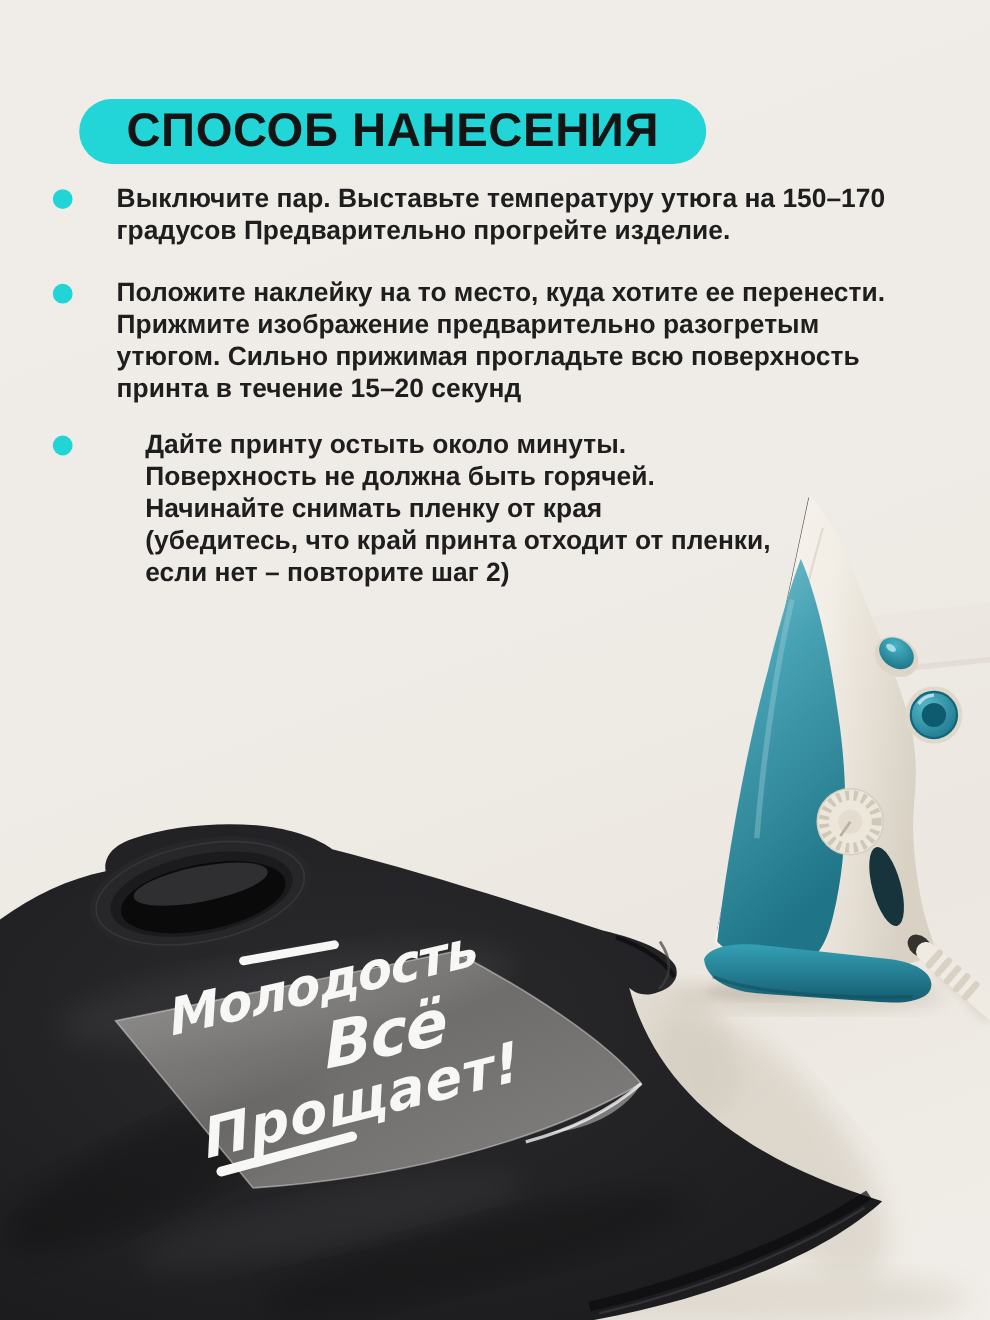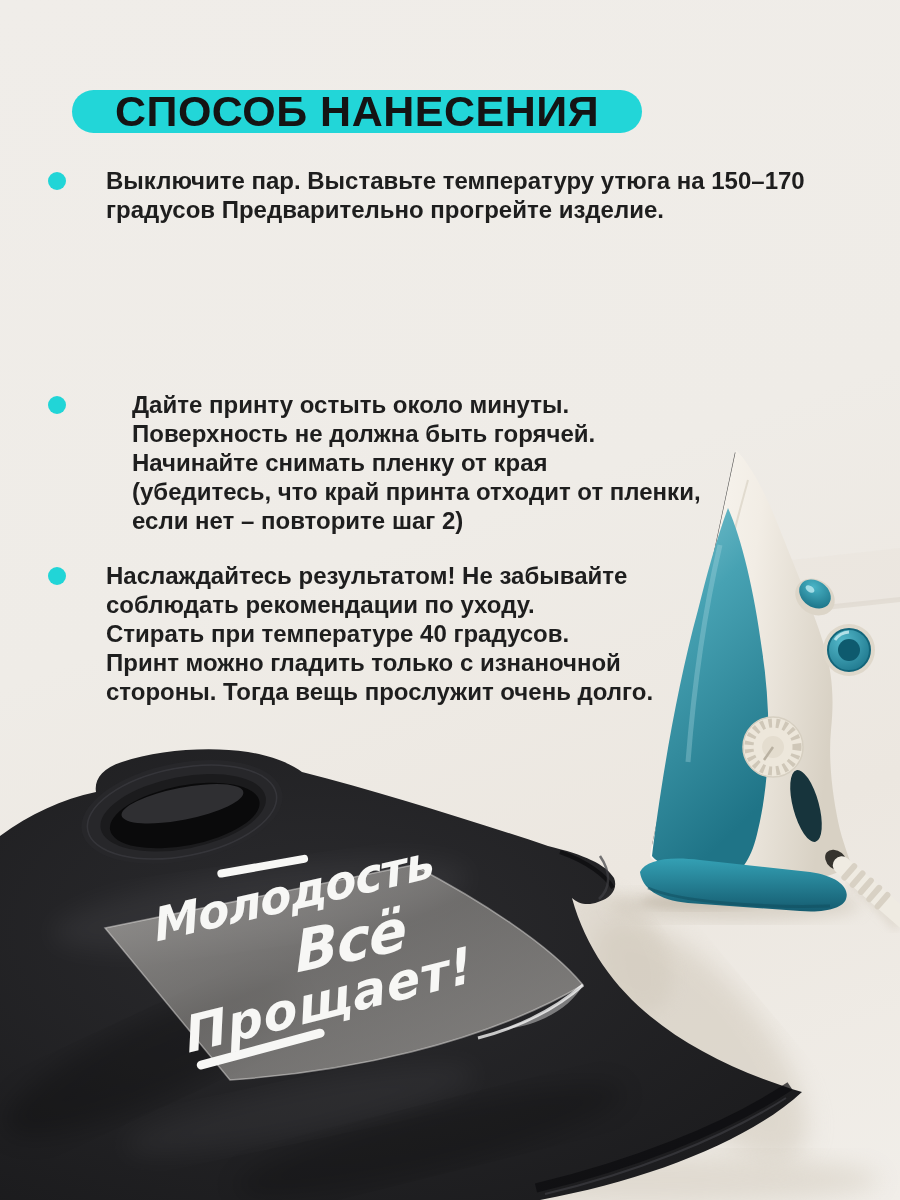--- a/index.html
+++ b/index.html
@@ -3,21 +3,21 @@
 <meta charset="utf-8">
 <style>
   html,body{margin:0;padding:0;}
   .page{
     position:relative; width:900px; height:1200px; overflow:hidden;
     background:linear-gradient(160deg,#F0EDE9 0%,#EFECE7 45%,#ECE7E0 72%,#F1EEE9 100%);
     font-family:"Liberation Sans", sans-serif;
   }
   
   .pill{
-    position:absolute; left:72px; top:90px; width:570px; height:43px;
+    position:absolute; left:72px; top:90px; width:570px; height:59px;
     background:#22D6D8; border-radius:30px;
     display:flex; align-items:center; justify-content:center;
   }
   .pill span{
     font-size:43px; font-weight:800; letter-spacing:.5px; color:#141414; white-space:nowrap;
   }
   
   .step{position:absolute; left:48px; display:flex; align-items:flex-start;}
   .step .dot{
     flex:0 0 auto; width:18px; height:18px; border-radius:50%;
@@ -55,35 +55,34 @@
 
   <div class="pill">
     <span>СПОСОБ НАНЕСЕНИЯ</span>
   </div>
 
   <div class="step s1">
     <span class="dot"></span>
     <p>Выключите пар. Выставьте температуру утюга на 150–170
 градусов Предварительно прогрейте изделие.</p>
   </div>
+  <div class="step s2">
+    <span class="dot"></span>
+    <p>Положите наклейку на то место, куда хотите ее перенести.
+Прижмите изображение предварительно разогретым
+утюгом. Сильно прижимая прогладьте всю поверхность
+принта в течение 15–20 секунд</p>
+  </div>
   <div class="step s3">
     <span class="dot"></span>
     <p>Дайте принту остыть около минуты.
 Поверхность не должна быть горячей.
 Начинайте снимать пленку от края
 (убедитесь, что край принта отходит от пленки,
 если нет – повторите шаг 2)</p>
-  </div>
-  <div class="step s4">
-    <span class="dot"></span>
-    <p>Наслаждайтесь результатом! Не забывайте
-соблюдать рекомендации по уходу.
-Стирать при температуре 40 градусов.
-Принт можно гладить только с изнаночной
-стороны. Тогда вещь прослужит очень долго.</p>
   </div>
 
   <div class="scene">
     <svg width="900" height="760" viewBox="0 440 900 760">
       <defs>
         <filter id="b4">
             <feGaussianBlur stdDeviation="4"></feGaussianBlur>
           </filter>
         <filter id="b8">
             <feGaussianBlur stdDeviation="8"></feGaussianBlur>

